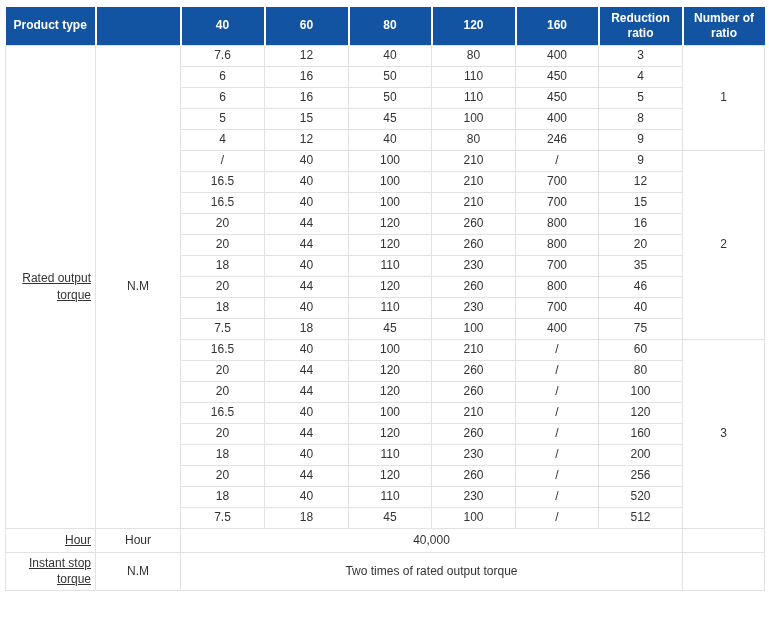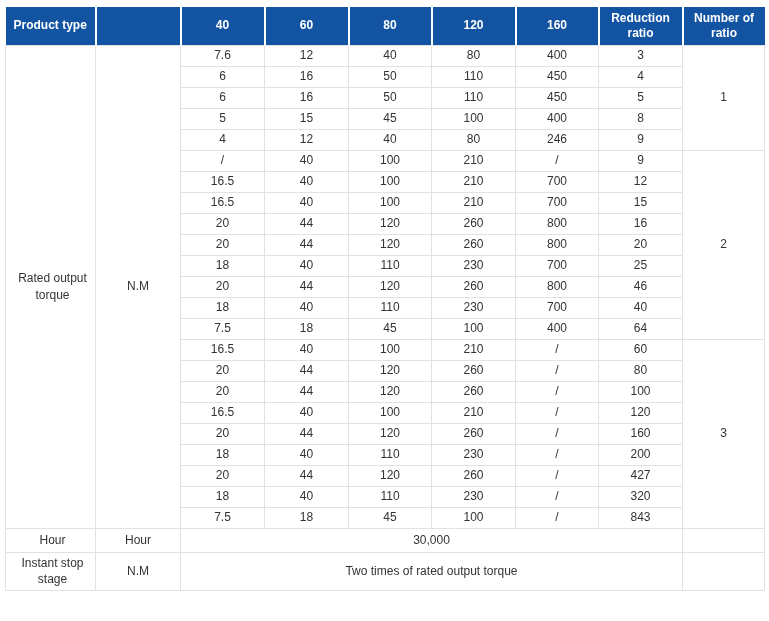--- a/index.html
+++ b/index.html
@@ -46,23 +46,24 @@
     text-align: center;
     vertical-align: middle;
     height: 21px;
     padding: 0 4px;
     line-height: 1.35;
     box-sizing: border-box;
     overflow: hidden;
     white-space: nowrap;
   }
   table.spec-table td.cell-left {
-    text-align: center;
+    text-align: right;
     padding-left: 8px;
     white-space: normal;
+    text-decoration: underline;
   }
   table.spec-table tr.life-row td {
     height: 24px;
   }
   table.spec-table tr.instant-row td {
     height: 38px;
   }
 </style>
 </head>
 <body>
@@ -177,21 +178,21 @@
           <td>260</td>
           <td>800</td>
           <td>20</td>
         </tr>
         <tr>
           <td>18</td>
           <td>40</td>
           <td>110</td>
           <td>230</td>
           <td>700</td>
-          <td>25</td>
+          <td>35</td>
         </tr>
         <tr>
           <td>20</td>
           <td>44</td>
           <td>120</td>
           <td>260</td>
           <td>800</td>
           <td>46</td>
         </tr>
         <tr>
@@ -201,21 +202,21 @@
           <td>230</td>
           <td>700</td>
           <td>40</td>
         </tr>
         <tr>
           <td>7.5</td>
           <td>18</td>
           <td>45</td>
           <td>100</td>
           <td>400</td>
-          <td>64</td>
+          <td>75</td>
         </tr>
         <tr>
           <td>16.5</td>
           <td>40</td>
           <td>100</td>
           <td>210</td>
           <td>/</td>
           <td>60</td>
           <td rowspan="9">3</td>
         </tr>
@@ -258,45 +259,45 @@
           <td>230</td>
           <td>/</td>
           <td>200</td>
         </tr>
         <tr>
           <td>20</td>
           <td>44</td>
           <td>120</td>
           <td>260</td>
           <td>/</td>
-          <td>427</td>
+          <td>256</td>
         </tr>
         <tr>
           <td>18</td>
           <td>40</td>
           <td>110</td>
           <td>230</td>
           <td>/</td>
-          <td>320</td>
+          <td>520</td>
         </tr>
         <tr>
           <td>7.5</td>
           <td>18</td>
           <td>45</td>
           <td>100</td>
           <td>/</td>
-          <td>843</td>
+          <td>512</td>
         </tr>
         <tr class="life-row">
           <td class="cell-left">Hour</td>
           <td>Hour</td>
-          <td colspan="6">30,000</td>
+          <td colspan="6">40,000</td>
           <td></td>
         </tr>
         <tr class="instant-row">
-          <td class="cell-left">Instant stop stage</td>
+          <td class="cell-left">Instant stop torque</td>
           <td>N.M</td>
           <td colspan="6">Two times of rated output torque</td>
           <td></td>
         </tr>
       </tbody>
   </table>
 </div>
 
 </body></html>

